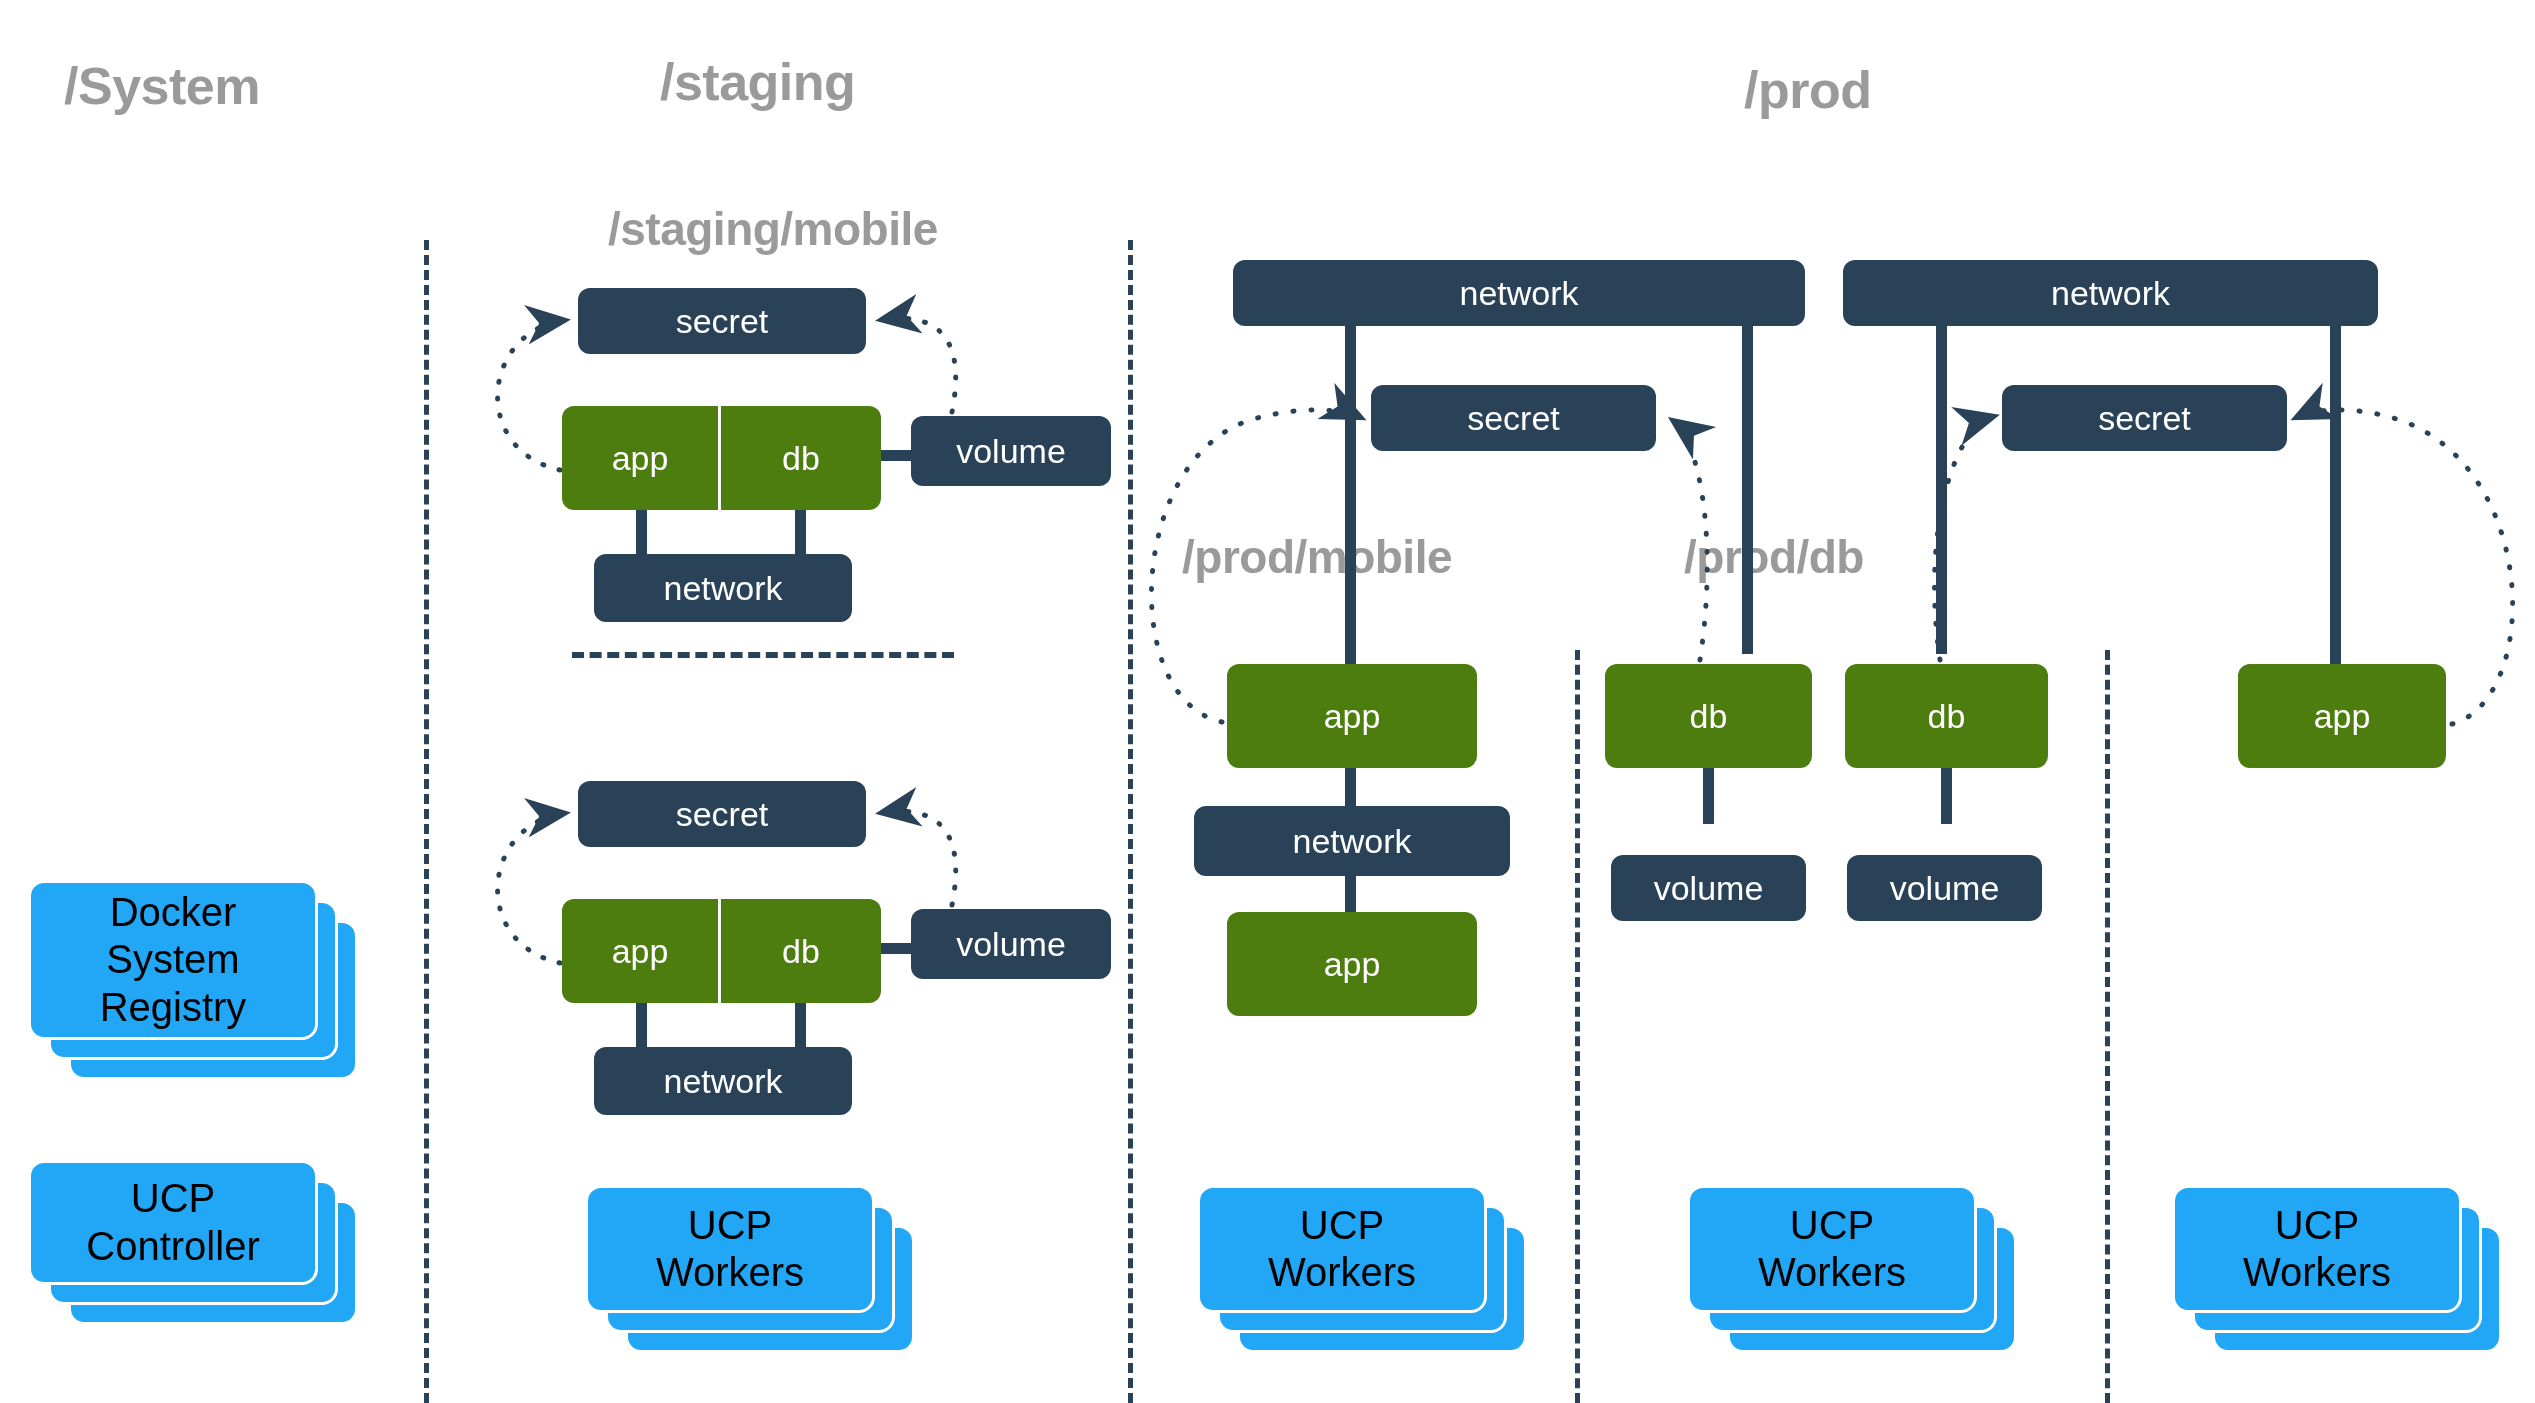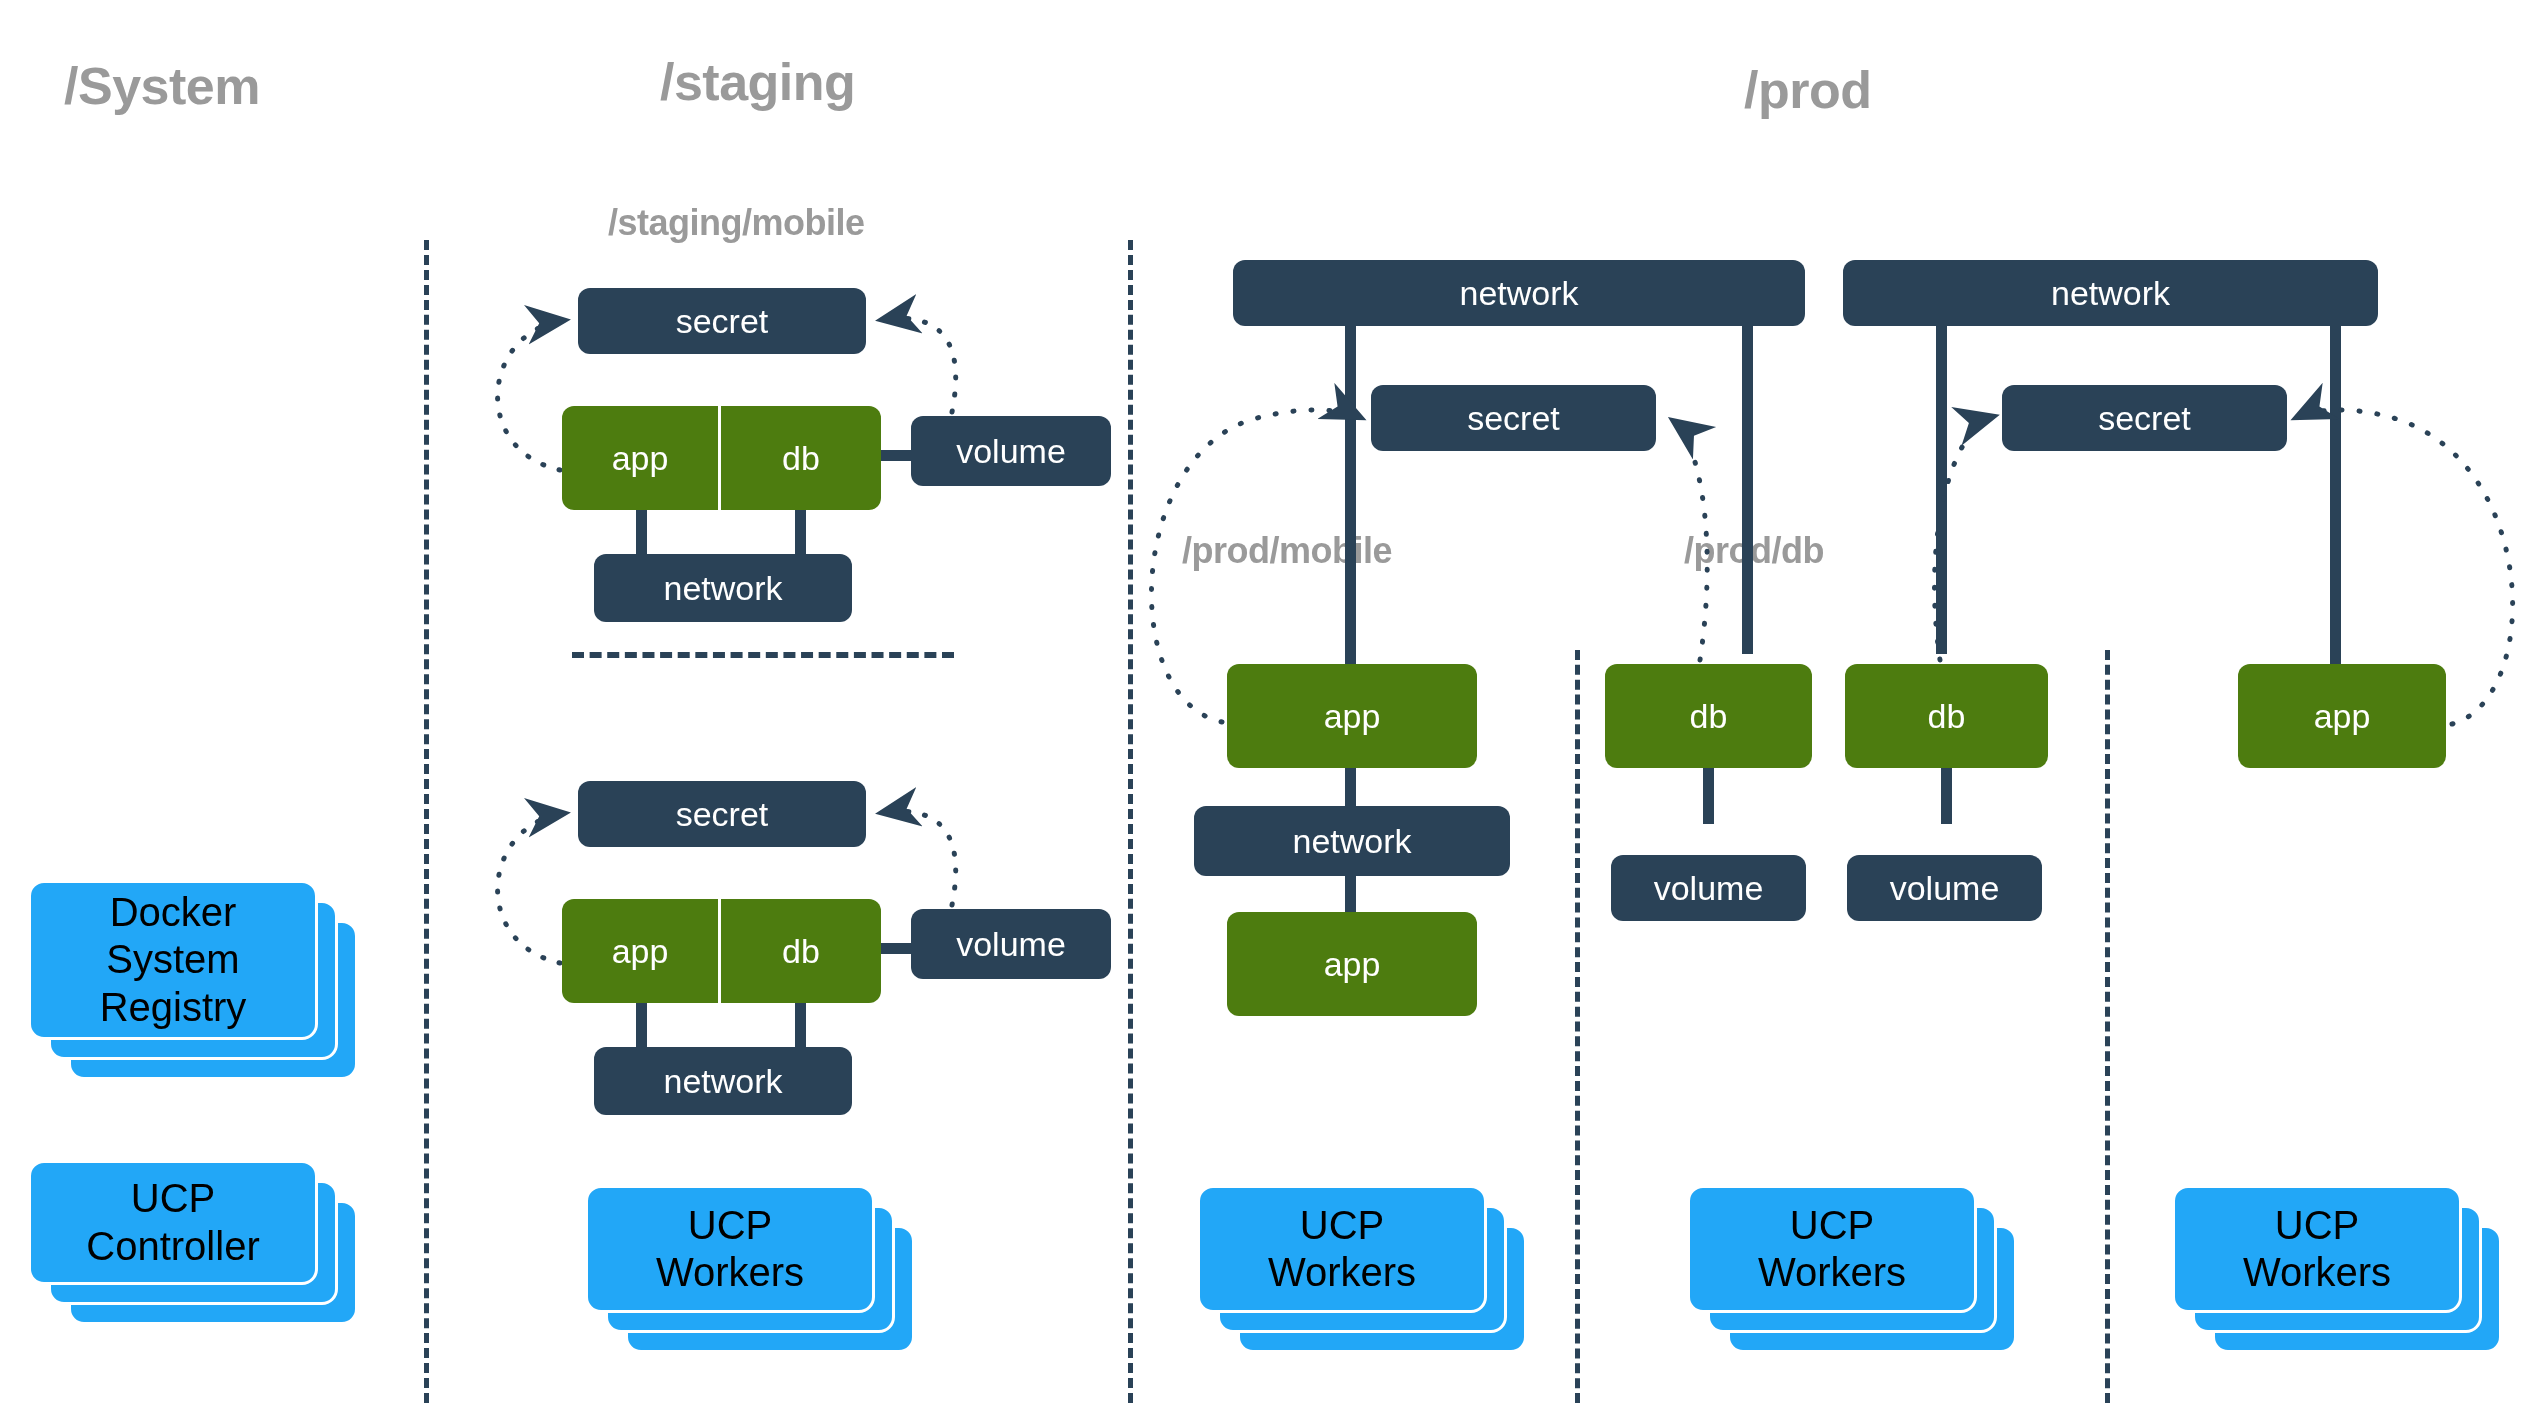--- a/index.html
+++ b/index.html
@@ -13,21 +13,21 @@
 
   
   .zone-title {
     position: absolute;
     color: #9a9a9a;
     font-weight: bold;
     white-space: nowrap;
     letter-spacing: -0.5px;
   }
   .zone-title.lvl1 { font-size: 52px; }
-  .zone-title.lvl2 { font-size: 36px; }
+  .zone-title.lvl2 { font-size: 46px; }
 
   
   .node {
     position: absolute;
     display: flex;
     align-items: center;
     justify-content: center;
     color: #ffffff;
     font-size: 34px;
     border-radius: 12px;

